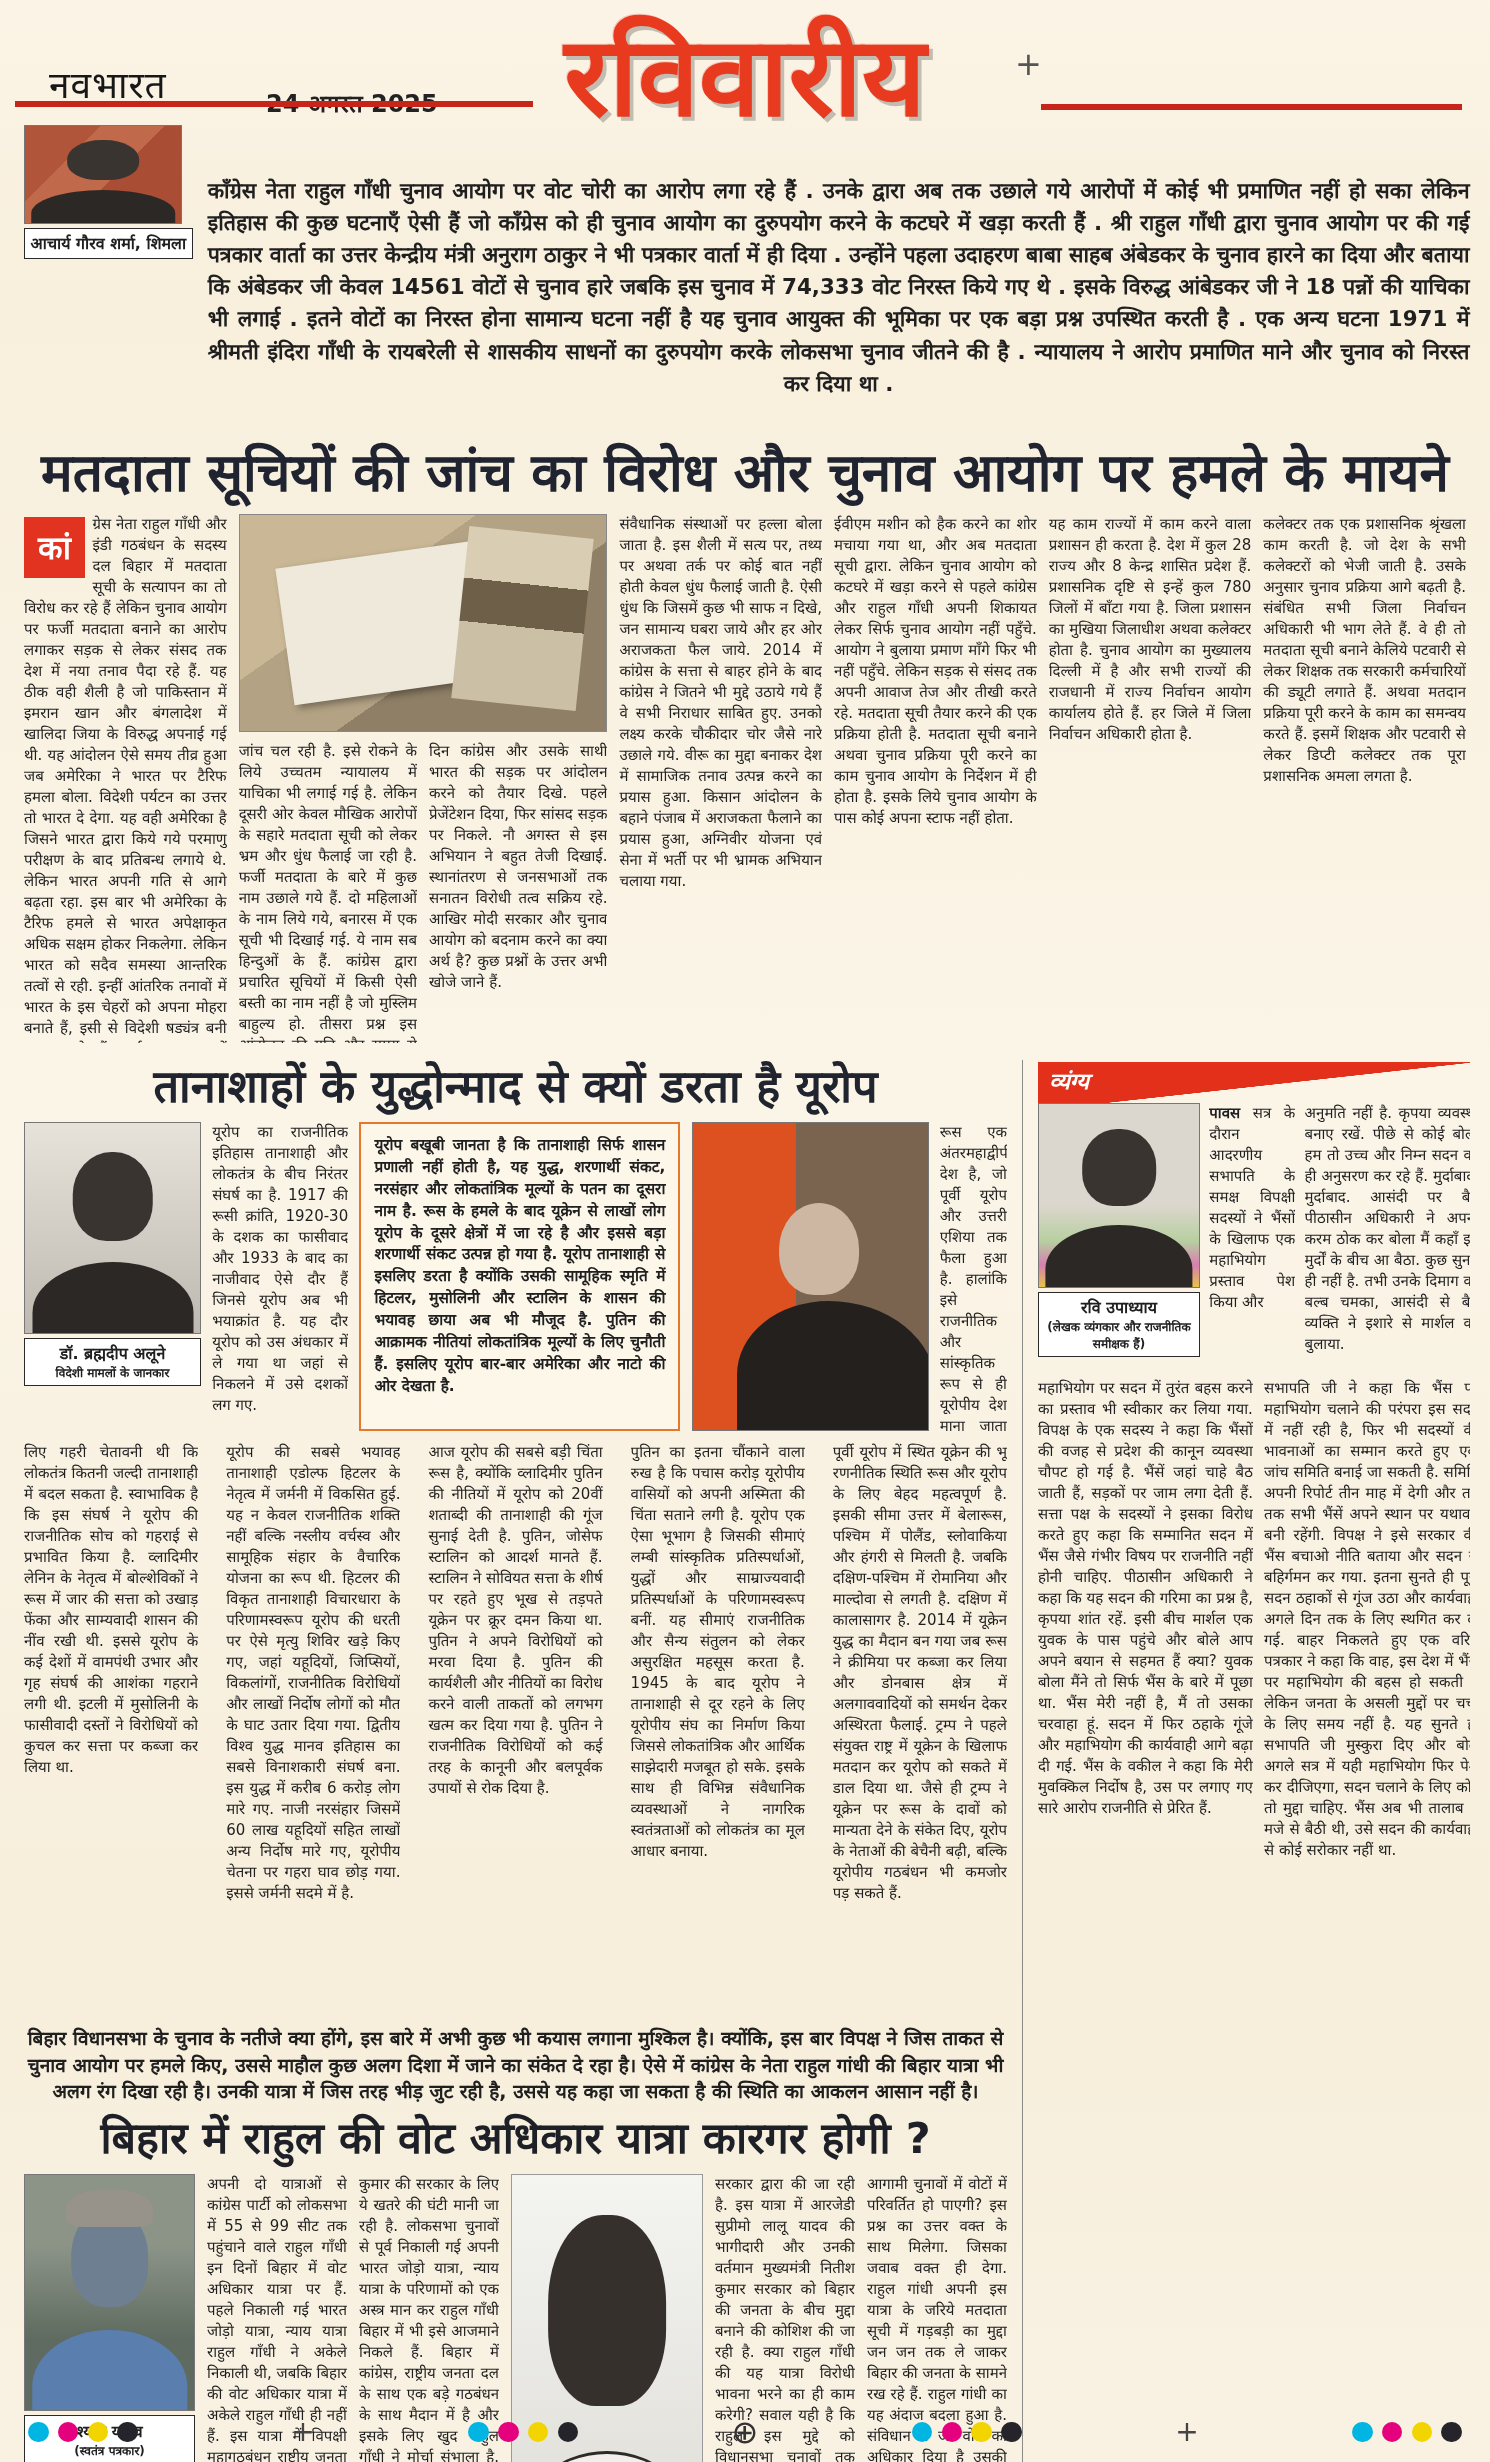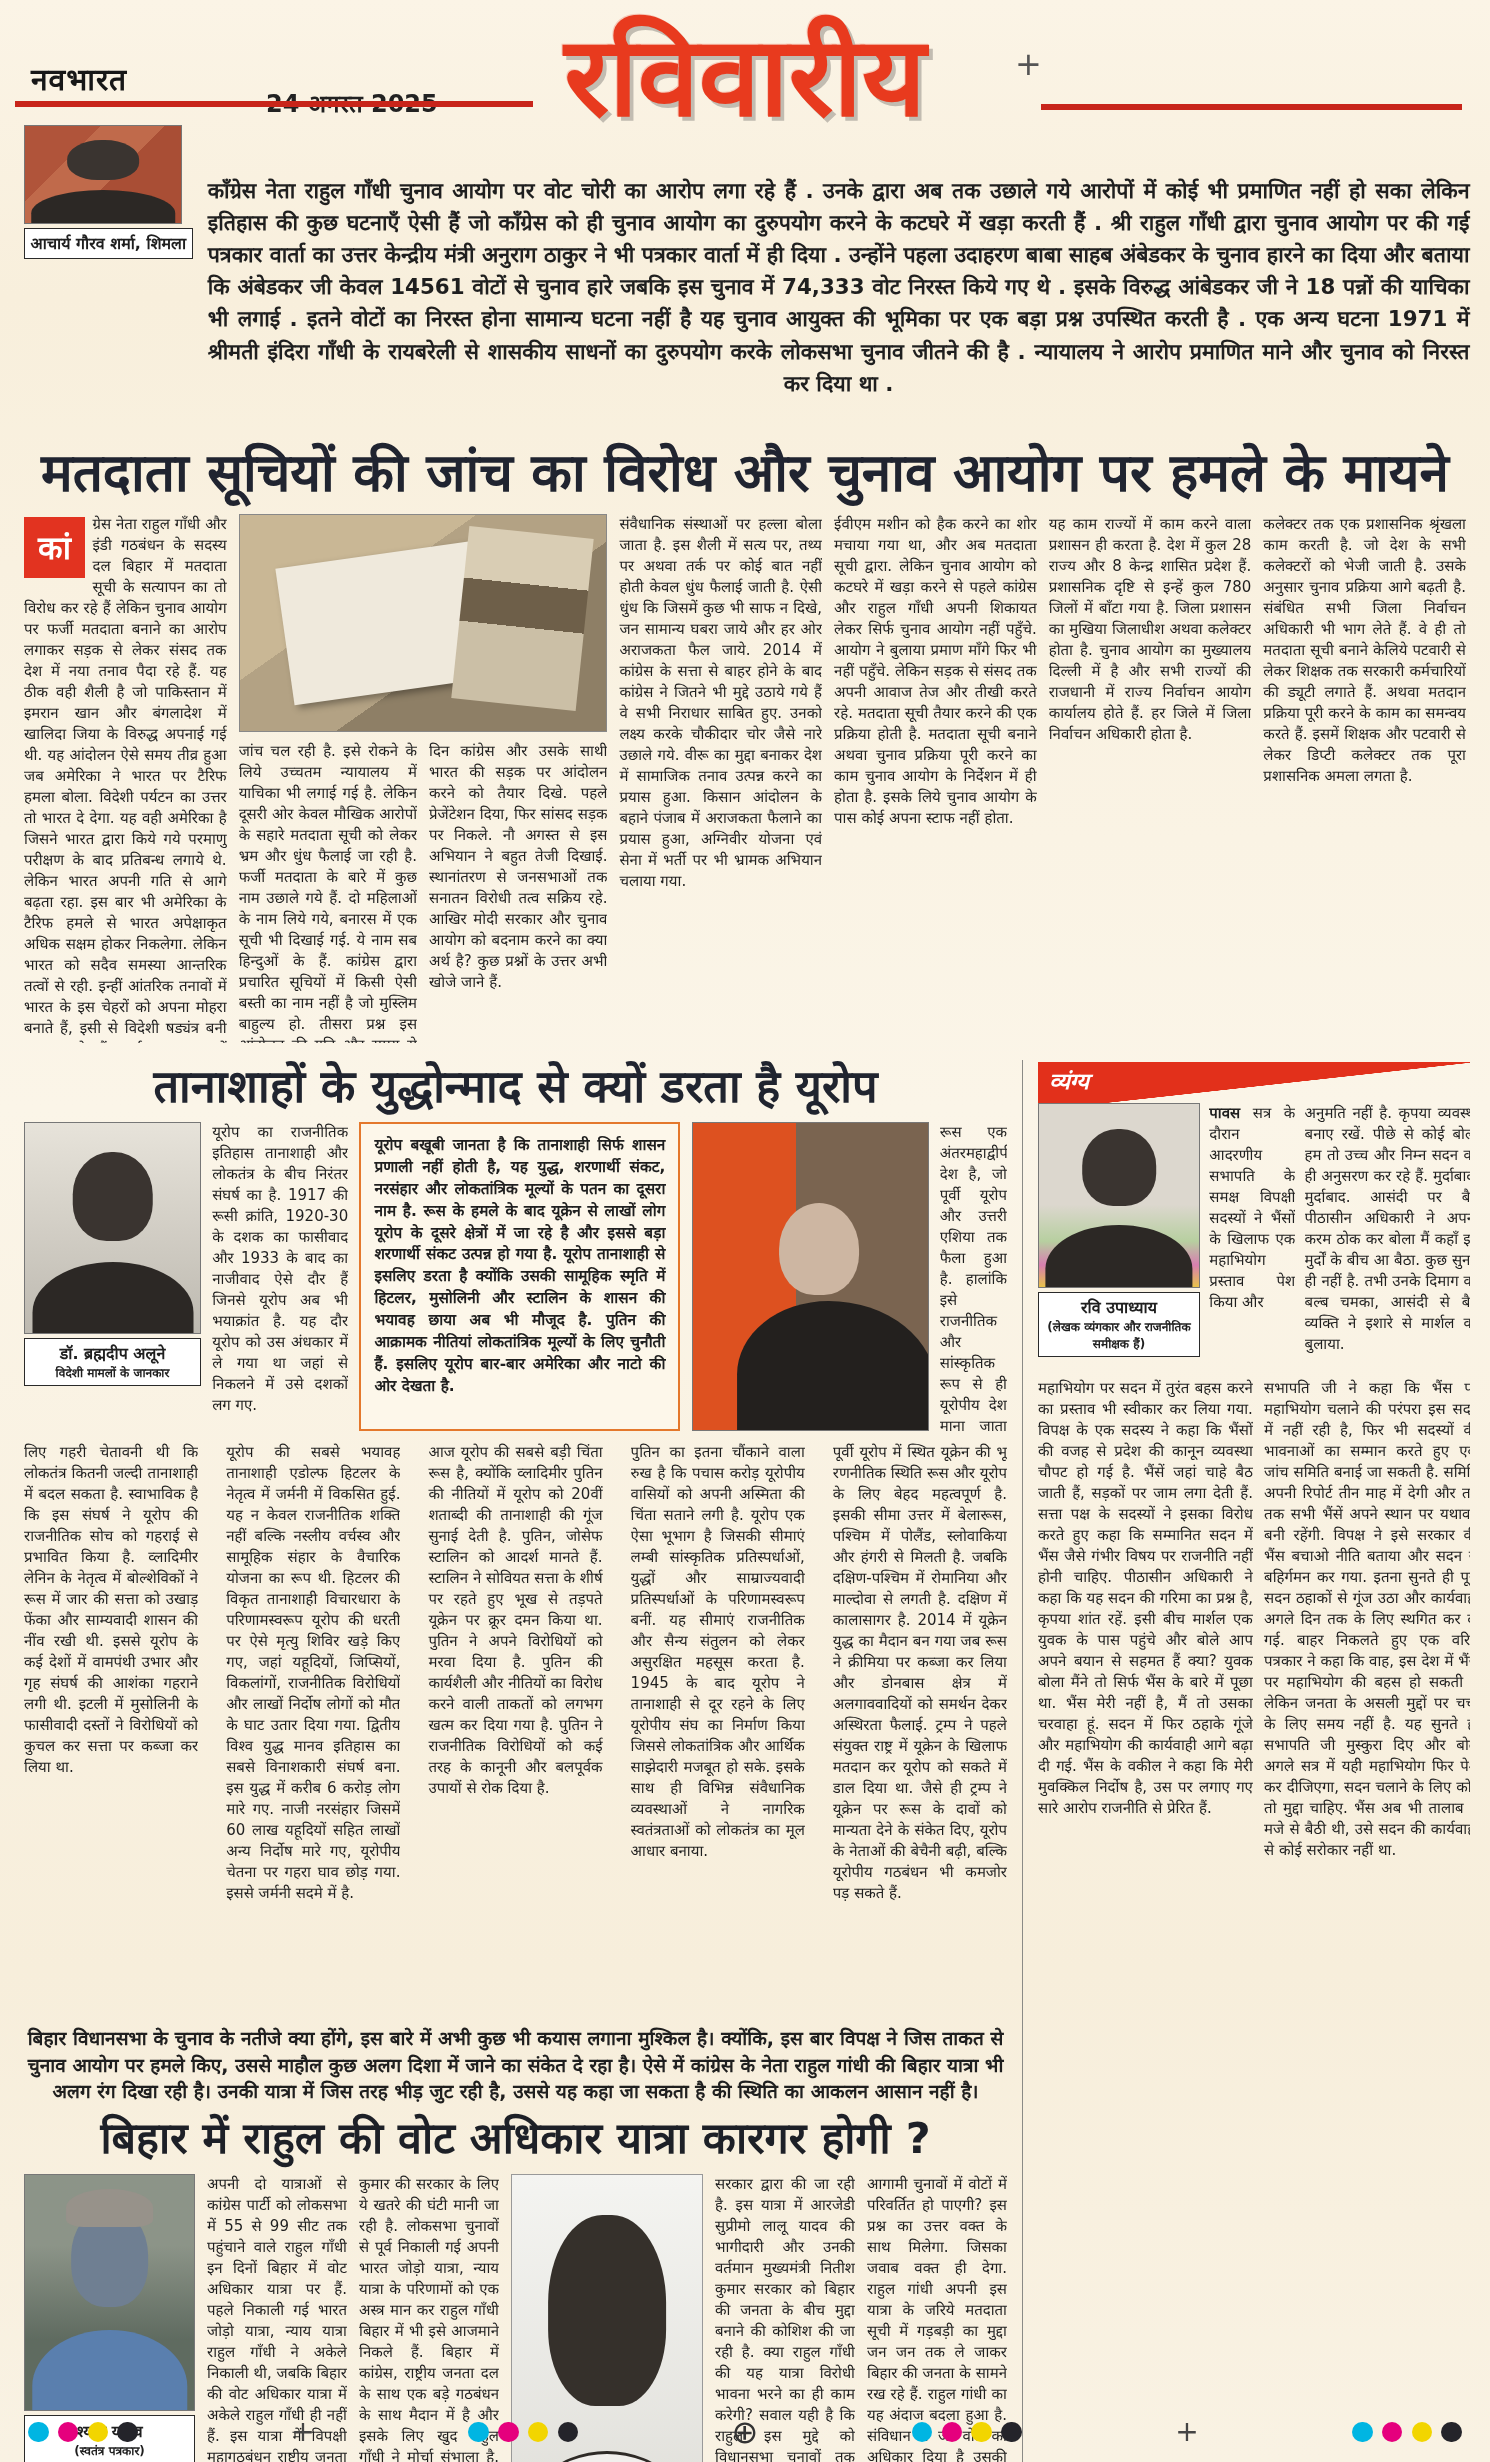--- a/index.html
+++ b/index.html
@@ -2,21 +2,21 @@
 <html lang="hi" style="font-size:15px"><head>
 <meta charset="utf-8">
 <style>
   html,body{margin:0;padding:0;}
   body{background:#e9e6df;font-family:"DejaVu Sans","Liberation Sans",sans-serif;}
   .page{position:relative;width:1490px;height:2462px;margin:0 auto;overflow:hidden;
         background:linear-gradient(180deg,#fbf4e6 0%,#f8efdc 12%,#fbf5e8 45%,#f7eedb 80%,#f9f2e3 100%);
         color:#1f1f1f;}
   
   .header{position:relative;height:166px;}
-  .paper-name{position:absolute;left:31px;top:58px;font-size:30px;font-weight:700;color:#171717;letter-spacing:0.9px;}
+  .paper-name{position:absolute;left:49px;top:58px;font-size:37px;font-weight:400;color:#171717;letter-spacing:0.9px;}
   .paper-date{position:absolute;left:266px;top:86px;font-size:24px;font-weight:700;color:#222;}
   .red-line-left{position:absolute;left:15px;top:101px;width:518px;height:5.6px;background:#c8251a;}
   .red-line-right{position:absolute;left:1041px;top:104px;width:421px;height:5.6px;background:#c8251a;}
   .edition-title{position:absolute;left:50%;top:17px;transform:translateX(-50%);
         font-size:110px;line-height:1.1;font-weight:800;color:#e83a1e;
         text-shadow:3.7px 3.7px 0 #c2bcb1, -0.9px -0.9px 0 #f6c9b9;white-space:nowrap;}
   .reg-cross-top{position:absolute;left:1015px;top:45px;font-size:32px;color:#555;font-weight:400;}
   
   .lead{display:flex;gap:15px;margin:-41px 20.5px 0 24px;position:relative;z-index:2;}
   .author-block{flex:0 0 auto;}

